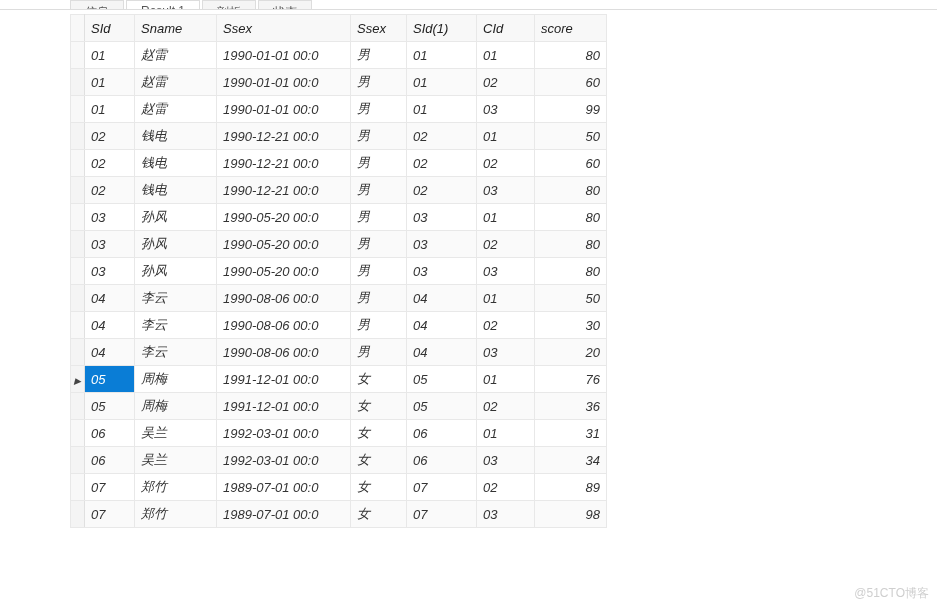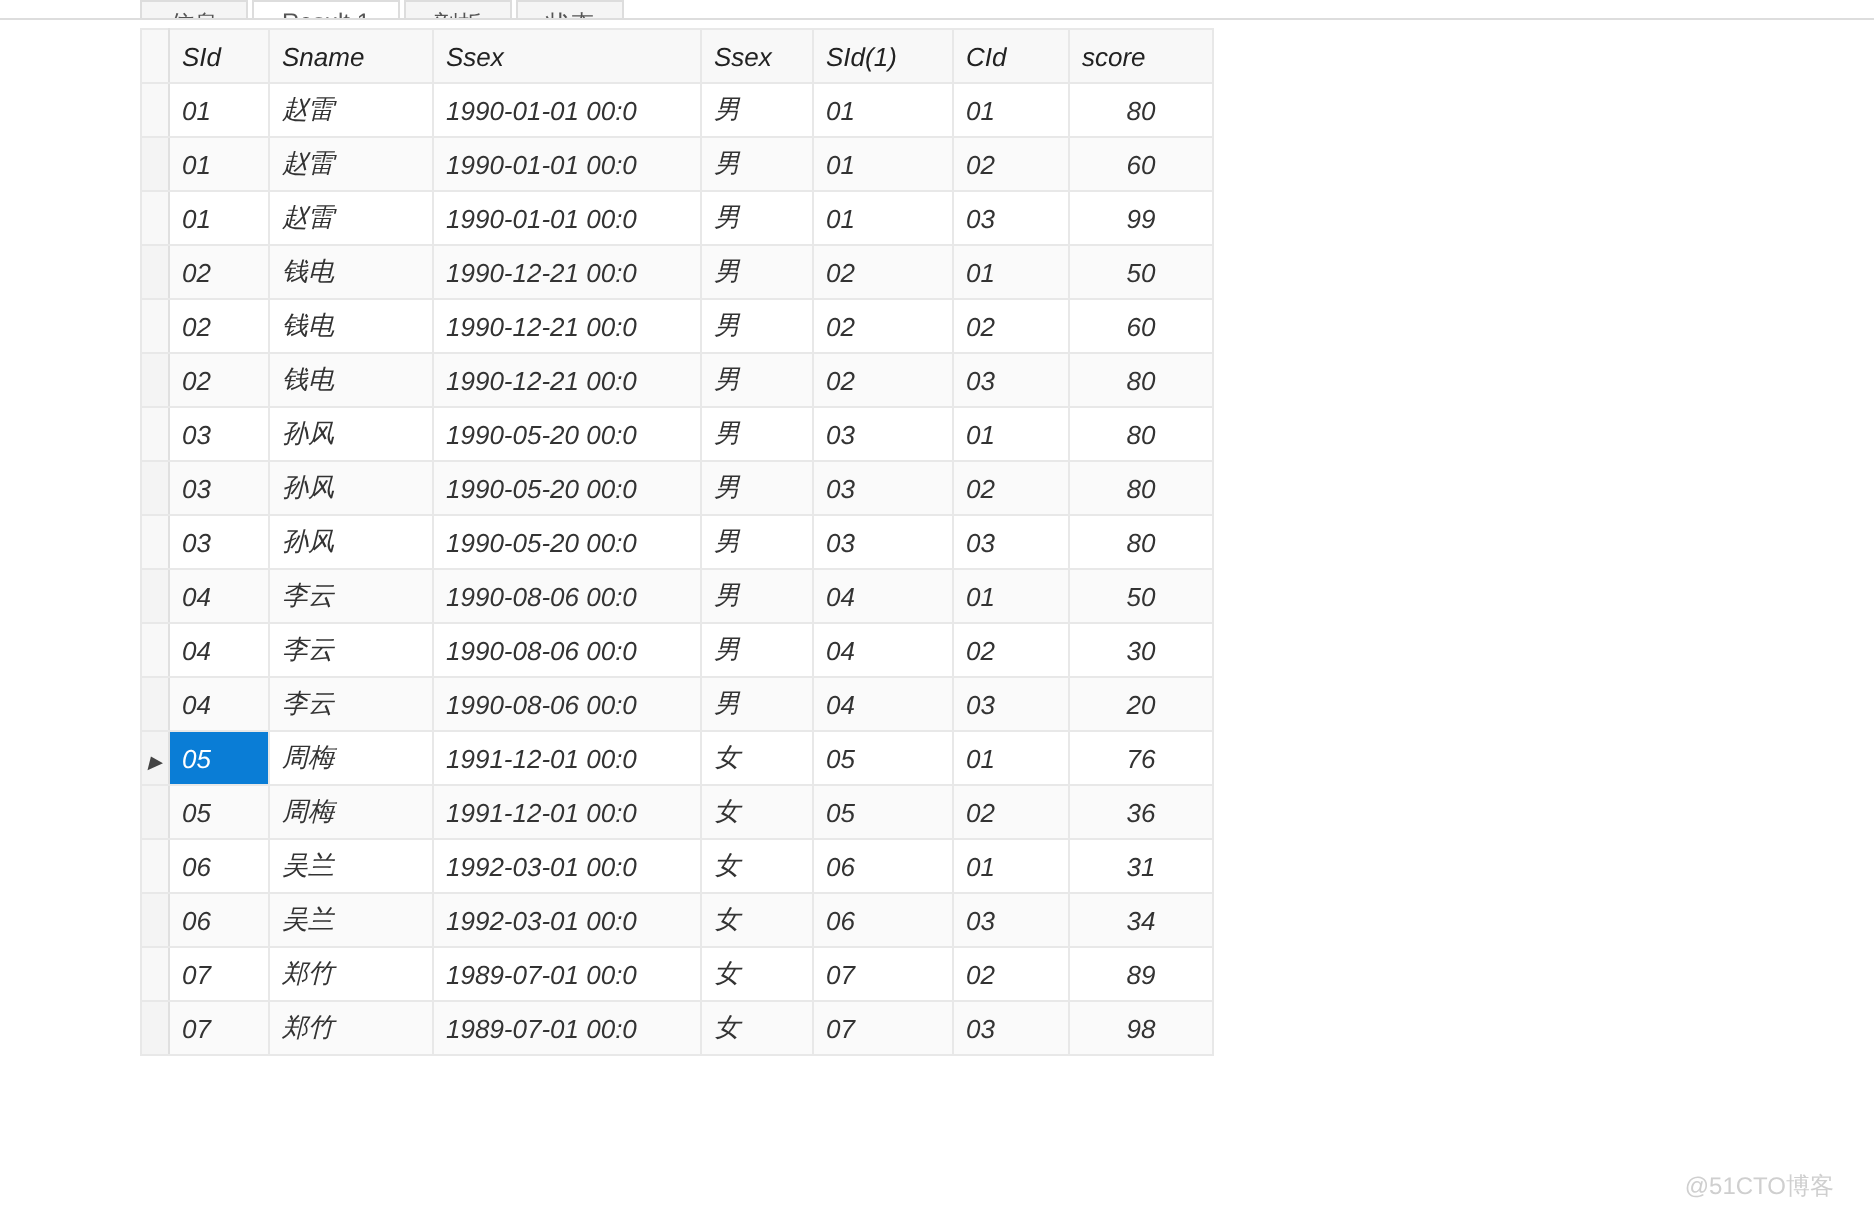--- a/index.html
+++ b/index.html
@@ -53,37 +53,37 @@
       font-weight: normal;
       color: #222;
     }
     .col-rowhead { width: 14px; min-width: 14px; background: #f8f8f8; border-right: 1px solid #e0e0e0; }
     .col-sid { width: 50px; }
     .col-sname { width: 82px; margin-left: 48px; }
     .col-sage { width: 134px; }
     .col-ssex { width: 56px; margin-top: 33px; }
     .col-sid1 { width: 70px; }
     .col-cid { width: 58px; }
-    .col-score { width: 72px; text-align: center; }
+    .col-score { width: 72px; text-align: right; }
     th.col-score { text-align: left; }
     tr:nth-child(even) td { background: #fafafa; }
     tr:nth-child(even) td.col-rowhead { background: #f4f4f4; }
     tr.selected td.col-rowhead { background: #f4f4f4; color:#333; text-align:center; padding:0;}
     tr.selected td.cell-selected {
       background: #0a7dd6;
       color: #fff;
     }
     .row-indicator {
       font-size: 9px;
       color: #444;
       display: inline-block;
     }
     .watermark {
       position: absolute;
-      right: 20px;
+      right: 8px;
       bottom: 4px;
       font-size: 12px;
       color: #cfcfcf;
       font-family: Arial, sans-serif;
     }
   </style>
 </head>
 <body>
 
 <div class="tabs">

